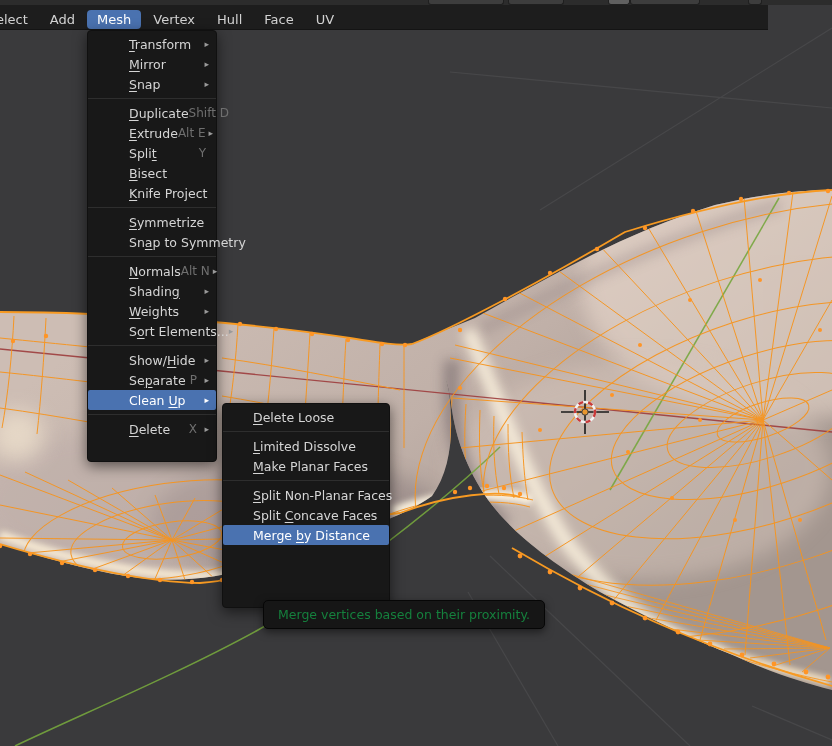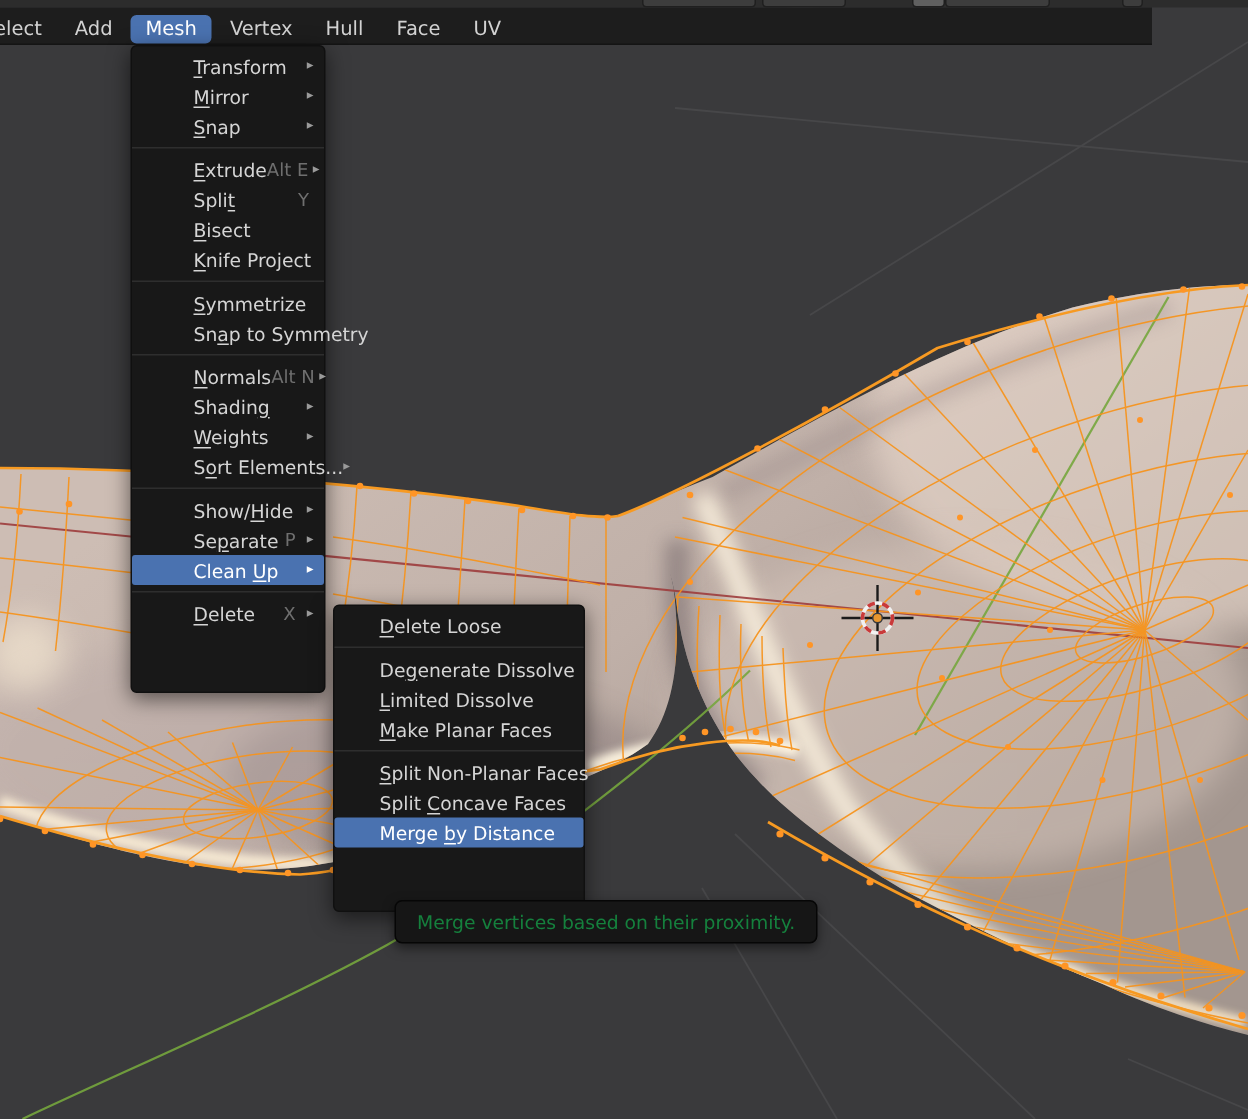--- a/index.html
+++ b/index.html
@@ -319,20 +319,25 @@
         <span class="spacer"></span>
         <span class="ar">▸</span>
       </div>
       <div class="menu-row">
         <span class="lab"><u>S</u>nap</span>
         <span class="spacer"></span>
         <span class="ar">▸</span>
       </div>
       <div class="menu-sep"></div>
       <div class="menu-row">
+        <span class="lab"><u>D</u>uplicate</span>
+        <span class="spacer"></span>
+        <span class="sc">Shift D</span>
+      </div>
+      <div class="menu-row">
         <span class="lab"><u>E</u>xtrude</span>
         <span class="spacer"></span>
         <span class="sc">Alt E</span>
         <span class="ar">▸</span>
       </div>
       <div class="menu-row">
         <span class="lab">Spli<u>t</u></span>
         <span class="spacer"></span>
         <span class="sc">Y</span>
       </div>
@@ -400,24 +405,20 @@
         <span class="ar">▸</span>
       </div>
     </div>
 
   <div id="cleanup-menu" class="menu-panel">
       <div class="menu-row">
         <span class="lab"><u>D</u>elete Loose</span>
         <span class="spacer"></span>
       </div>
       <div class="menu-sep"></div>
-      <div class="menu-row">
-        <span class="lab">De<u>g</u>enerate Dissolve</span>
-        <span class="spacer"></span>
-      </div>
       <div class="menu-row">
         <span class="lab"><u>L</u>imited Dissolve</span>
         <span class="spacer"></span>
       </div>
       <div class="menu-row">
         <span class="lab"><u>M</u>ake Planar Faces</span>
         <span class="spacer"></span>
       </div>
       <div class="menu-sep"></div>
       <div class="menu-row">

